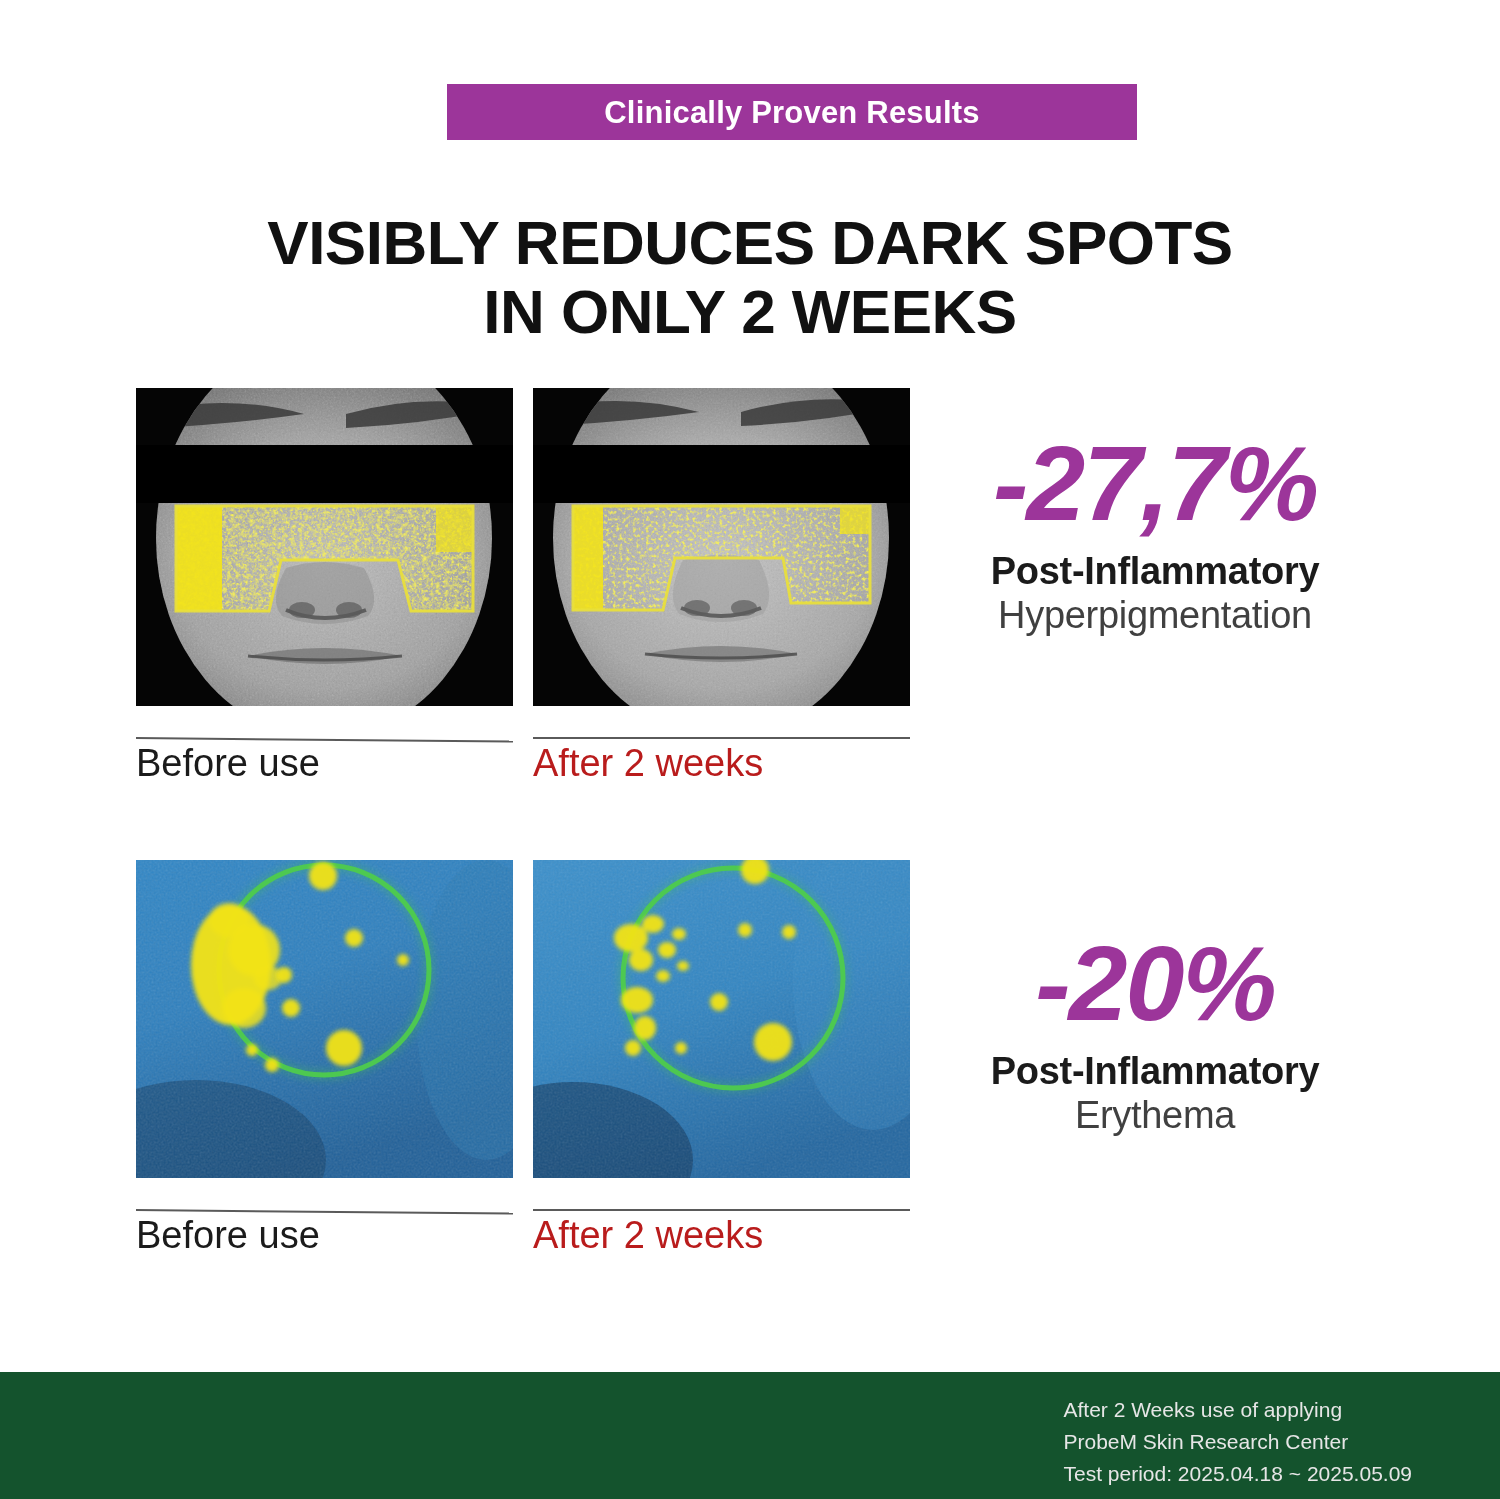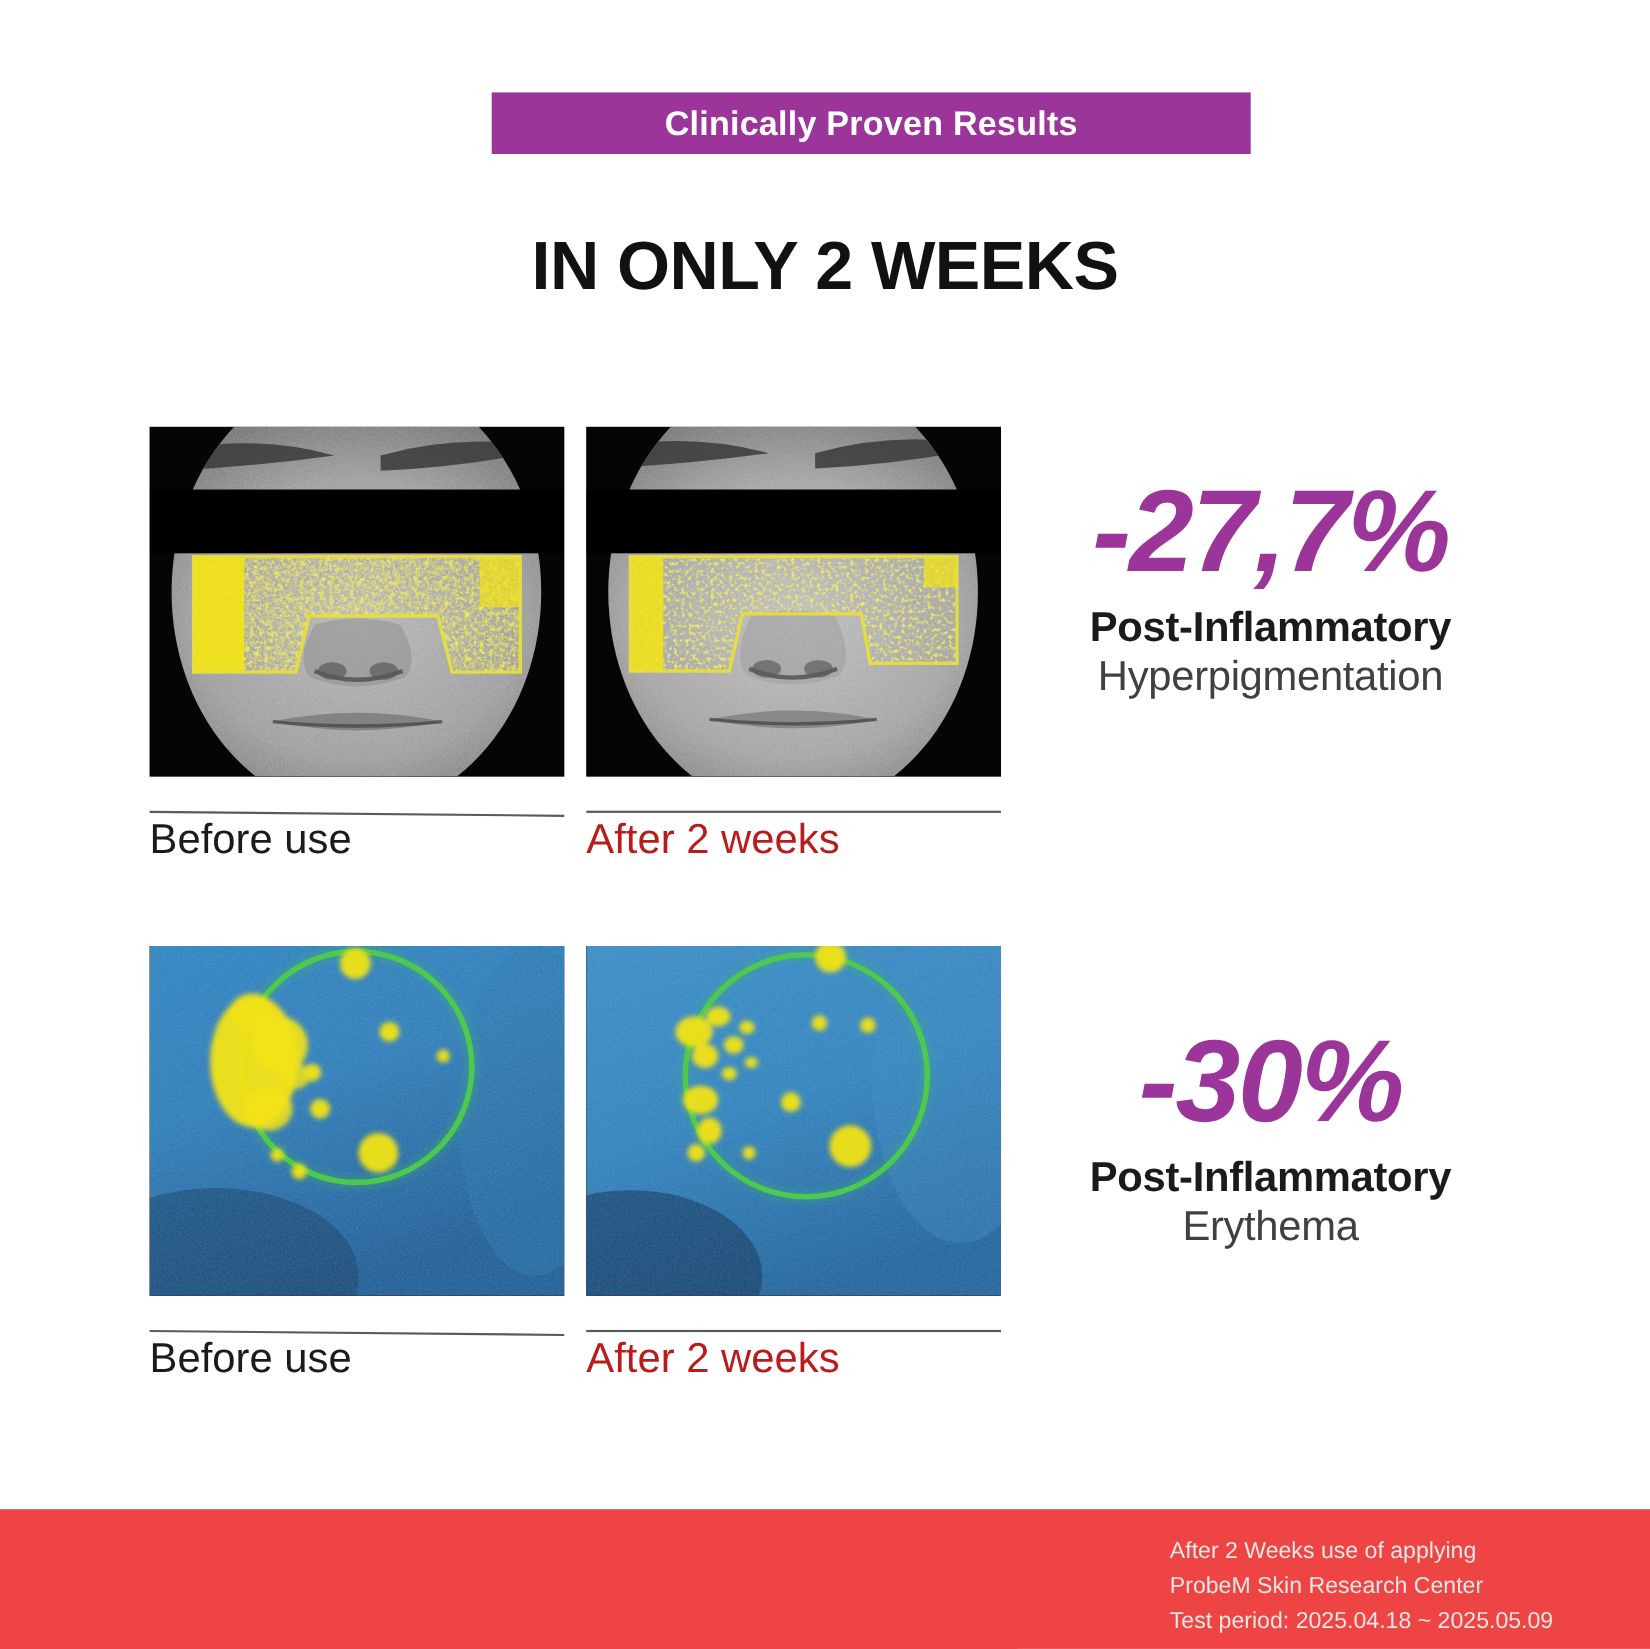--- a/index.html
+++ b/index.html
@@ -137,21 +137,21 @@
     letter-spacing: -0.3px;
   }
 
   
   .footer {
     position: absolute;
     left: 0;
     top: 1372px;
     width: 1500px;
     height: 127px;
-    background: #ef4444;
+    background: #14532d;
   }
   .footer-notes {
     position: absolute;
     right: 88px;
     top: 22px;
     text-align: left;
     color: #e6e6e6;
     font-size: 21px;
     line-height: 1.52;
   }
@@ -161,20 +161,21 @@
   .face-svg, .fluo-svg { display: block; width: 377px; height: 318px; }
 </style>
 </head>
 <body>
 
 <div class="badge">
   <span class="badge-label">Clinically Proven Results</span>
 </div>
 
 <h1 class="headline">
+  <span class="headline-line">VISIBLY REDUCES DARK SPOTS</span>
   <span class="headline-line">IN ONLY 2 WEEKS</span>
 </h1>
 
 <div class="row row-1">
   <div class="panels">
 
     <div class="panel panel-left">
       <svg class="face-svg" viewBox="0 0 377 318" preserveAspectRatio="none">
         <defs>
           <radialGradient id="skinA" cx="50%" cy="55%" r="72%">
@@ -421,21 +422,21 @@
   </div>
 </div>
 
 <div class="stat stat-1">
   <div class="stat-value">-27,7%</div>
   <div class="stat-name">Post-Inflammatory</div>
   <div class="stat-sub">Hyperpigmentation</div>
 </div>
 
 <div class="stat stat-2">
-  <div class="stat-value">-30%</div>
+  <div class="stat-value">-20%</div>
   <div class="stat-name">Post-Inflammatory</div>
   <div class="stat-sub">Erythema</div>
 </div>
 
 <div class="footer">
   <div class="footer-notes">
     <span class="footer-note">After 2 Weeks use of applying</span>
     <span class="footer-note">ProbeM Skin Research Center</span>
     <span class="footer-note">Test period: 2025.04.18 ~ 2025.05.09</span>
   </div>

